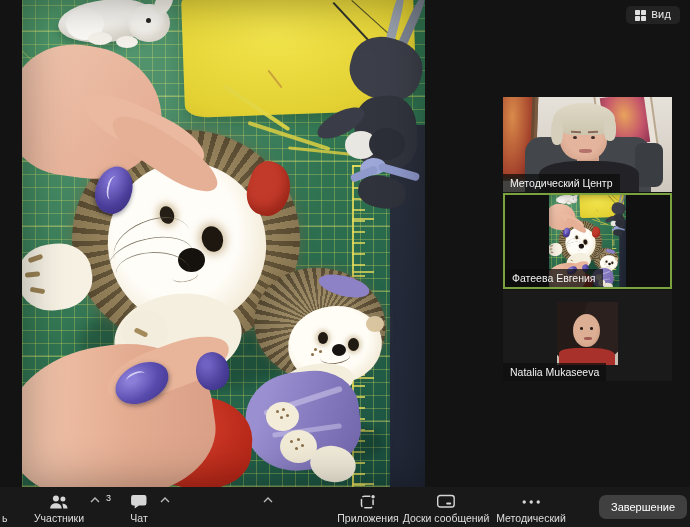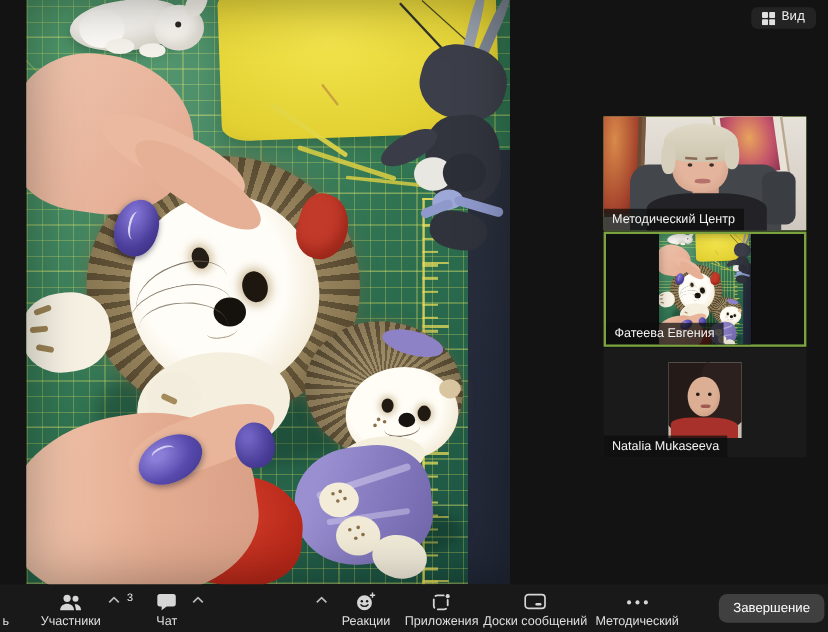--- a/index.html
+++ b/index.html
@@ -471,32 +471,20 @@
       <div class="tb-label">Чат</div>
     </div>
     <svg class="chev" style="left:160px;" width="10" height="6" viewBox="0 0 10 6">
       <polyline points="1,5 5,1 9,5" stroke="#b9b9b9" stroke-width="1.4" fill="none"></polyline>
     </svg>
 
     <svg class="chev" style="left:263px;" width="10" height="6" viewBox="0 0 10 6">
       <polyline points="1,5 5,1 9,5" stroke="#b9b9b9" stroke-width="1.4" fill="none"></polyline>
     </svg>
 
-    <div class="tb-item" style="left:305px;">
-      <div class="tb-icon">
-        <svg width="18" height="17" viewBox="0 0 18 17">
-          <circle cx="8" cy="9.3" r="6.2" fill="#d6d6d6"></circle>
-          <circle cx="5.8" cy="8" r="1" fill="#191919"></circle>
-          <circle cx="10.2" cy="8" r="1" fill="#191919"></circle>
-          <path d="M5 11a4 4 0 0 0 6 0" stroke="#191919" stroke-width="1.1" fill="none" stroke-linecap="round"></path>
-          <path d="M14.7 0.8v4.4 M12.5 3h4.4" stroke="#d6d6d6" stroke-width="1.2"></path>
-        </svg>
-      </div>
-      <div class="tb-label">Реакции</div>
-    </div>
 
     <div class="tb-item" style="left:446px;">
       <div class="tb-icon">
         <svg width="19" height="15" viewBox="0 0 19 15">
           <rect x="1" y="1.5" width="16.5" height="11.5" rx="2.6" stroke="#d6d6d6" stroke-width="1.4" fill="none"></rect>
           <rect x="9.5" y="8.6" width="5" height="2" rx="1" fill="#d6d6d6"></rect>
         </svg>
       </div>
       <div class="tb-label">Доски сообщений</div>
     </div>

